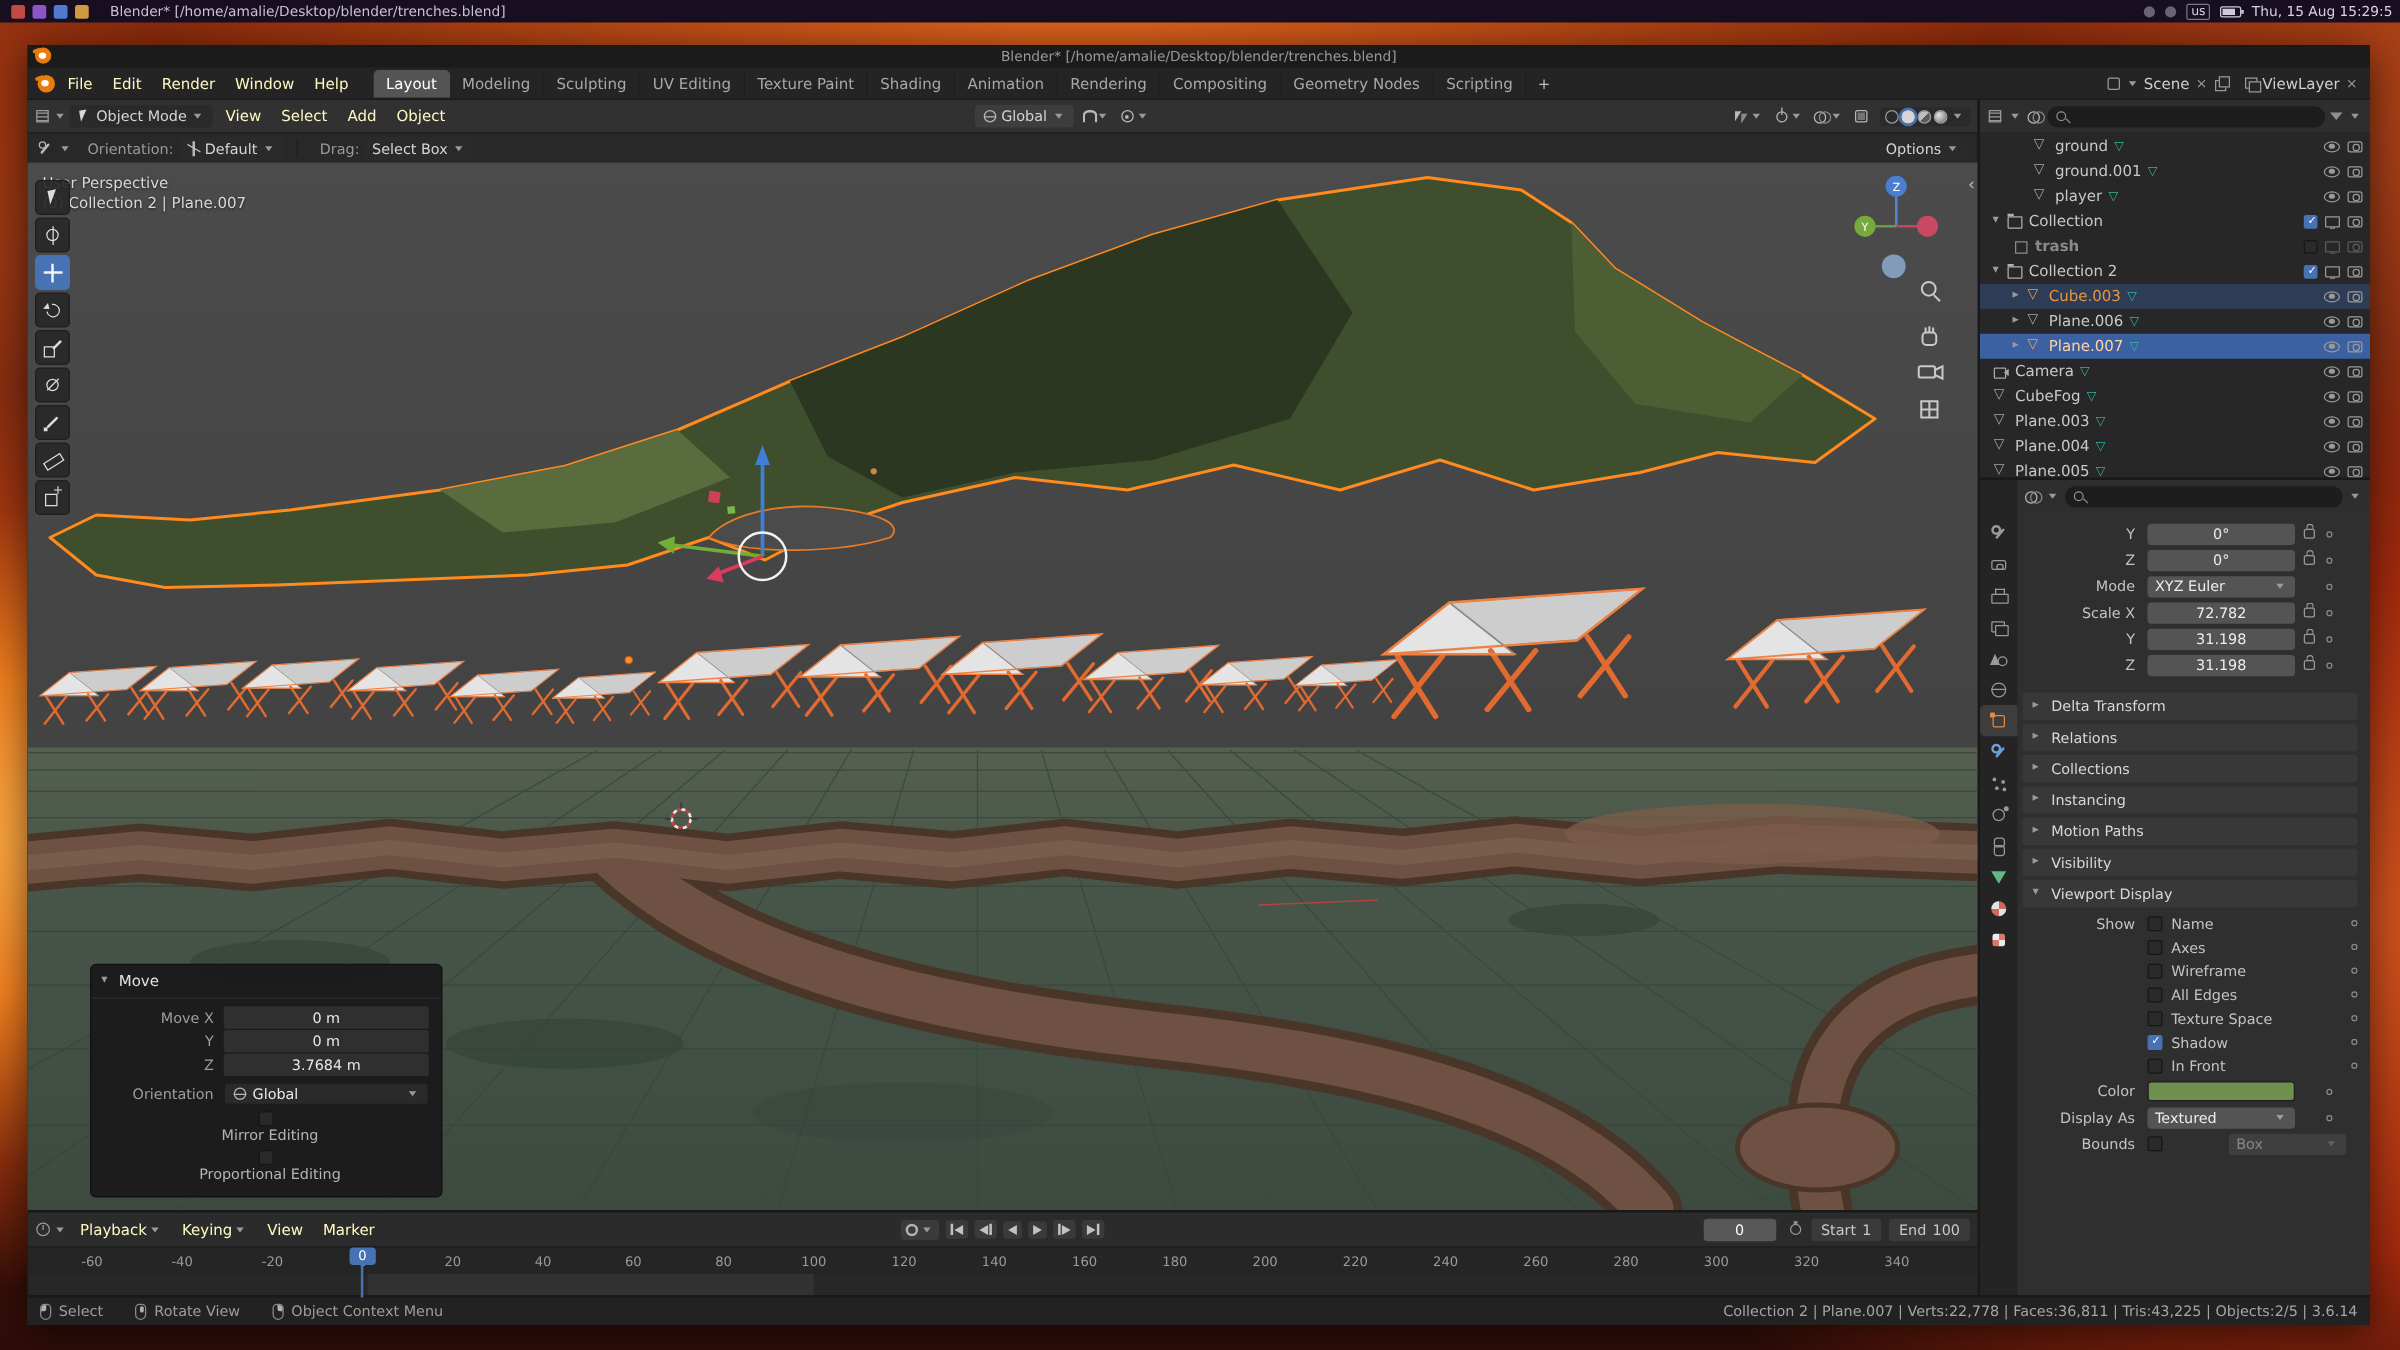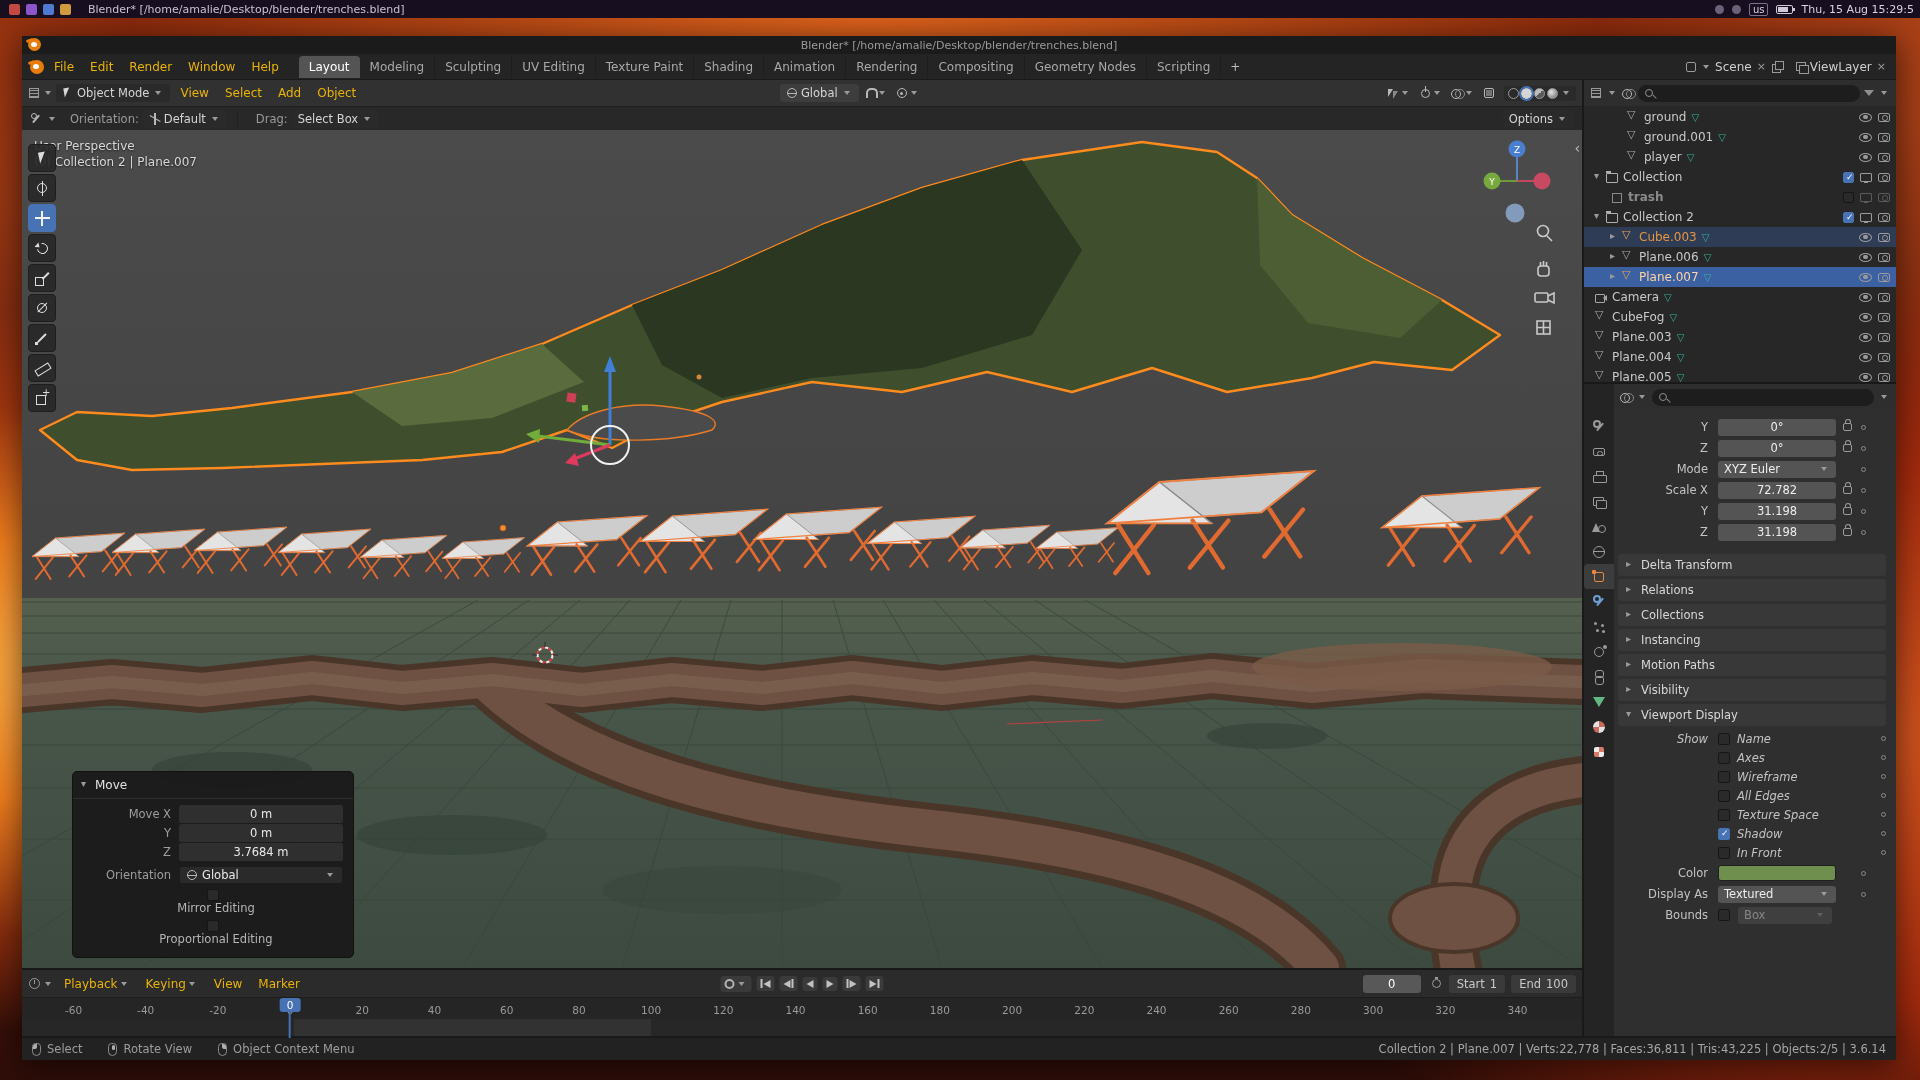--- a/index.html
+++ b/index.html
@@ -29,21 +29,21 @@
   .bwin { position:absolute; left:22px; top:36px; right:24px; bottom:20px; background:#232323; display:flex; flex-direction:column; box-shadow:0 6px 30px rgba(0,0,0,.6); }
   .wtitle { height:18px; background:#1b1b1b; display:flex; align-items:center; justify-content:center; position:relative; flex:0 0 auto; }
   .wtitle-text { color:#9a9a9a; font-size:11px; }
   .blogo { width:13px; height:13px; border-radius:50%; background:#e87d0d; position:relative; display:inline-block; }
   .blogo::before { content:''; position:absolute; left:3px; top:4px; width:6px; height:5px; background:#fff; border-radius:50%; }
   .blogo::after { content:''; position:absolute; left:-2px; top:1px; width:7px; height:3px; background:#e87d0d; border-radius:2px; transform:rotate(-20deg); }
   .wtitle .blogo { position:absolute; left:6px; top:2px; }
 
   .topbar { height:26px; background:#242424; display:flex; align-items:center; padding:0 8px; gap:2px; flex:0 0 auto; border-bottom:1px solid #1a1a1a; }
   .menus { display:flex; align-items:center; }
-  .menu-item { color:#eab308; font-size:12px; padding:3px 8px; border-radius:3px; display:flex; align-items:center; }
+  .menu-item { color:#fef9c3; font-size:12px; padding:3px 8px; border-radius:3px; display:flex; align-items:center; }
   .wstabs { display:flex; align-items:center; margin-left:10px; }
   .wtab { color:#a8a8a8; font-size:12px; padding:4px 10px; border-right:1px solid #1e1e1e; }
   .wtab.active { background:#545454; color:#fff; border-radius:4px 4px 0 0; border-right:none; }
   .wtab.add { border:none; color:#bdbdbd; padding:4px 7px; }
   .scene-widget { display:flex; align-items:center; gap:3px; margin-left:10px; color:#cfcfcf; font-size:12px; }
   .mini-ico { width:12px; height:12px; display:inline-block; position:relative; }
   .scene-ico::before { content:''; position:absolute; inset:1px; border:1.3px solid #9a9a9a; border-radius:2px; }
   .copy-ico::before { content:''; position:absolute; left:1px; top:3px; width:7px; height:7px; border:1.2px solid #9a9a9a; }
   .copy-ico::after { content:''; position:absolute; left:4px; top:0; width:7px; height:7px; border:1.2px solid #9a9a9a; background:#242424; }
   .layers-ico::before { content:''; position:absolute; left:1px; top:1px; width:8px; height:7px; border:1.2px solid #9a9a9a; }
@@ -231,27 +231,27 @@
   .pt.oi-data::before { content:''; position:absolute; left:2px; top:3px; width:0; height:0; border-left:6px solid transparent; border-right:6px solid transparent; border-top:10px solid #63b882; }
   .pt.oi-material::before { content:''; position:absolute; inset:2px; border-radius:50%; background:conic-gradient(#c96a5a 0 25%, #e2e2e2 0 50%, #c96a5a 0 75%, #e2e2e2 0); }
   .pt.oi-texture::before { content:''; position:absolute; inset:3px; border-radius:2px; background:conic-gradient(#d87a6a 0 25%, #ececec 0 50%, #d87a6a 0 75%, #ececec 0); }
 
   .pbody { flex:1; display:flex; flex-direction:column; min-width:0; }
   .pcontent { flex:1; overflow:hidden; padding:6px 4px 0 0; }
   .prow { display:flex; align-items:center; height:20px; margin:1px 0; }
   .plabel { width:104px; flex:0 0 auto; text-align:right; color:#c3c3c3; font-size:11.5px; padding-right:10px; }
   .pfield { width:118px; height:17px; background:#545454; border-radius:3px; color:#ededed; font-size:11.5px; display:flex; align-items:center; justify-content:center; flex:0 0 auto; }
   .pfield.dd { justify-content:space-between; padding:0 6px; }
-  .pfield.disabled { opacity:.45; }
+  .pfield.disabled { opacity:.45;margin-left:45px; }
   .lockico { width:9px; height:8px; border:1.2px solid #9a9a9a; border-radius:2px; position:relative; margin-left:7px; flex:0 0 auto; }
   .lockico::before { content:''; position:absolute; top:-4.6px; left:0.6px; width:4.6px; height:4px; border:1.2px solid #9a9a9a; border-bottom:none; border-radius:3px 3px 0 0; }
   .animdot { width:5px; height:5px; border:1.2px solid #8a8a8a; border-radius:50%; margin-left:9px; flex:0 0 auto; }
   .psection { height:22px; margin:3px 6px 0 4px; background:#383838; border-radius:3px; display:flex; align-items:center; gap:6px; padding:0 8px; color:#d8d8d8; font-size:11.5px; }
   .pd-body { padding:3px 0 4px; }
-  .cbrow { display:flex; align-items:center; height:19px;font-style:italic; }
+  .cbrow { display:flex; align-items:center; height:19px; }
   .cbrow .plabel { width:104px; }
   .cbrow .cb-label { color:#c3c3c3; font-size:11.5px; margin-left:7px; flex:1; }
   .swatch { width:118px; height:16px; border-radius:3px; border:1px solid #1f1f1f; flex:0 0 auto; }
 
   .gap8 { height:8px; }
 </style>
 </head>
 <body>
 
 <div class="desktop-bg"></div>

